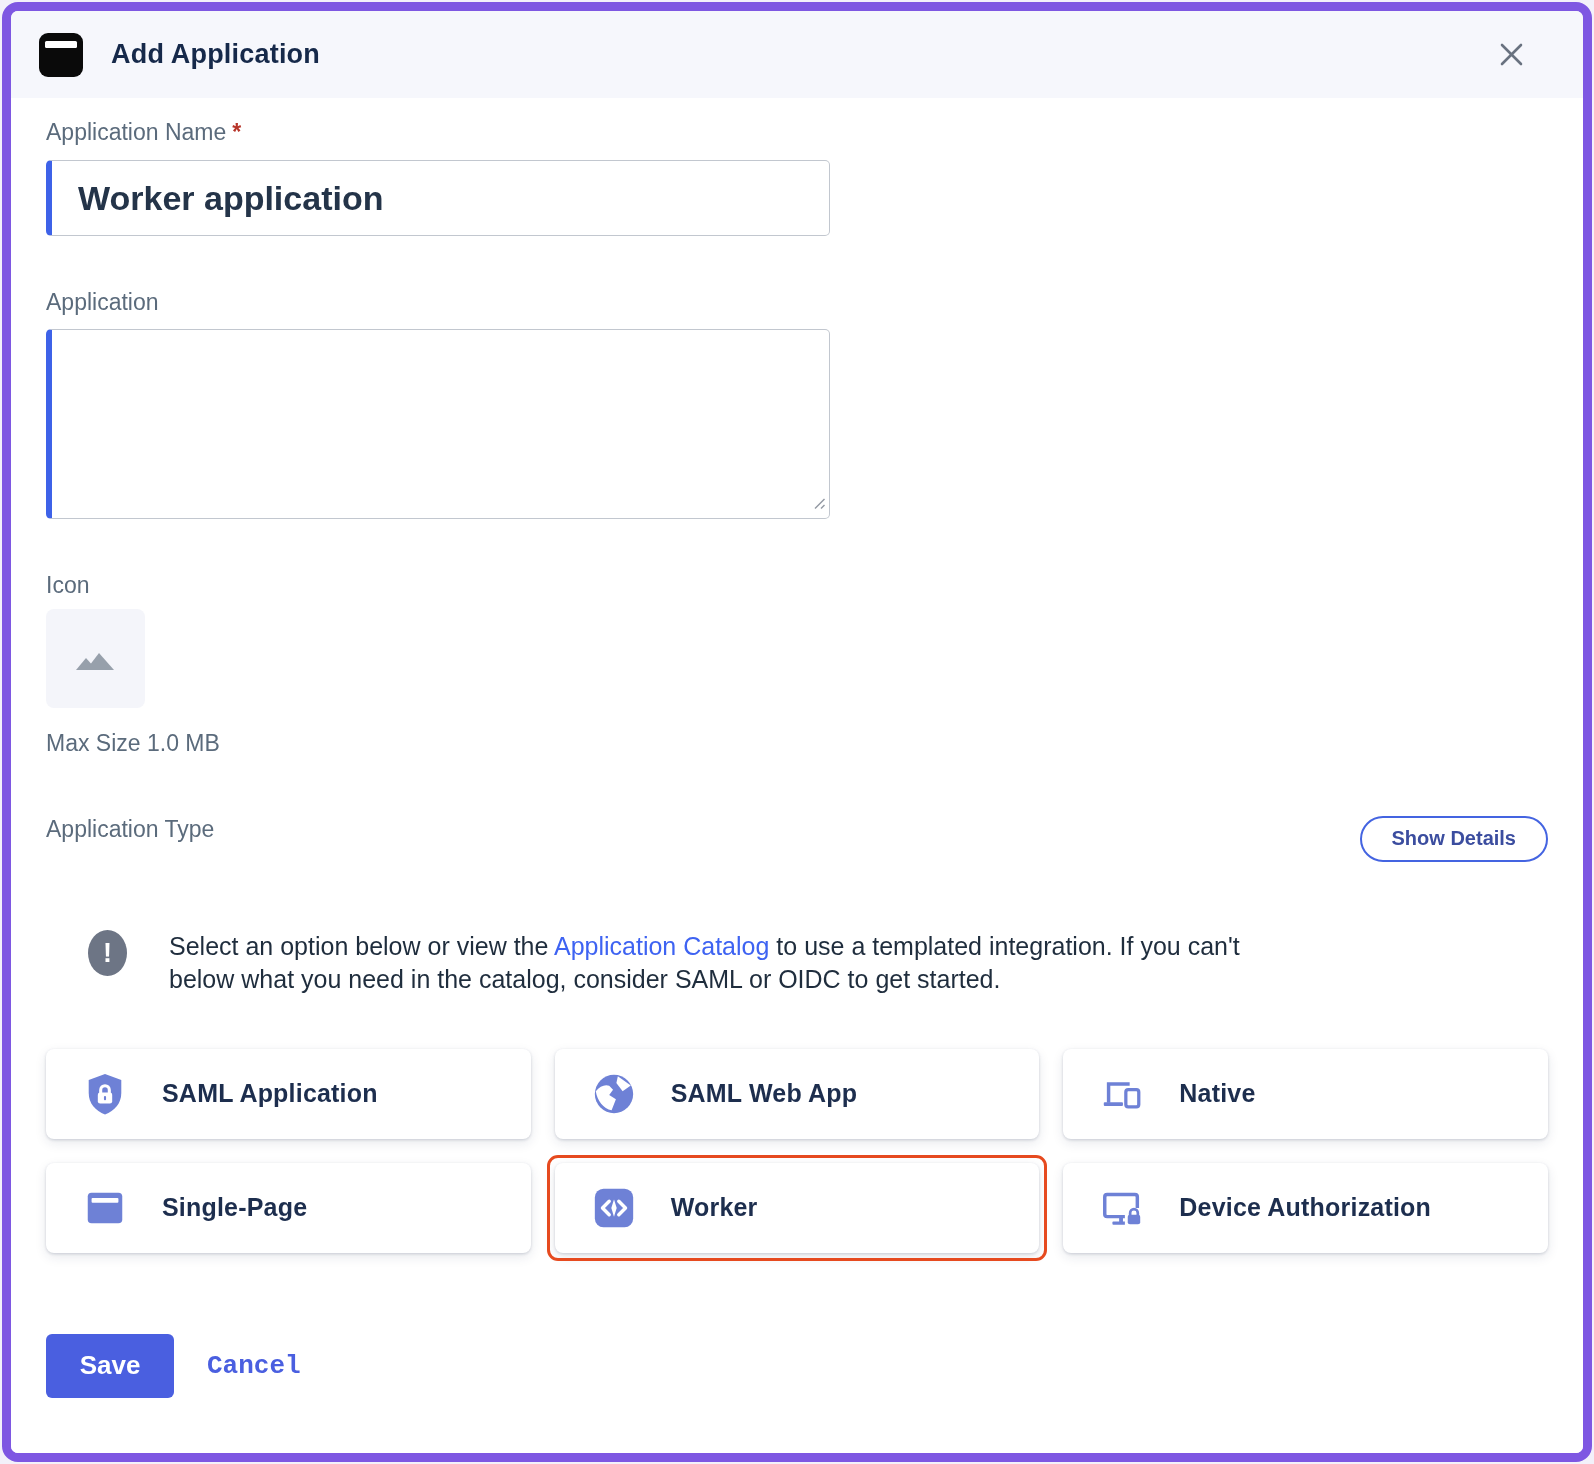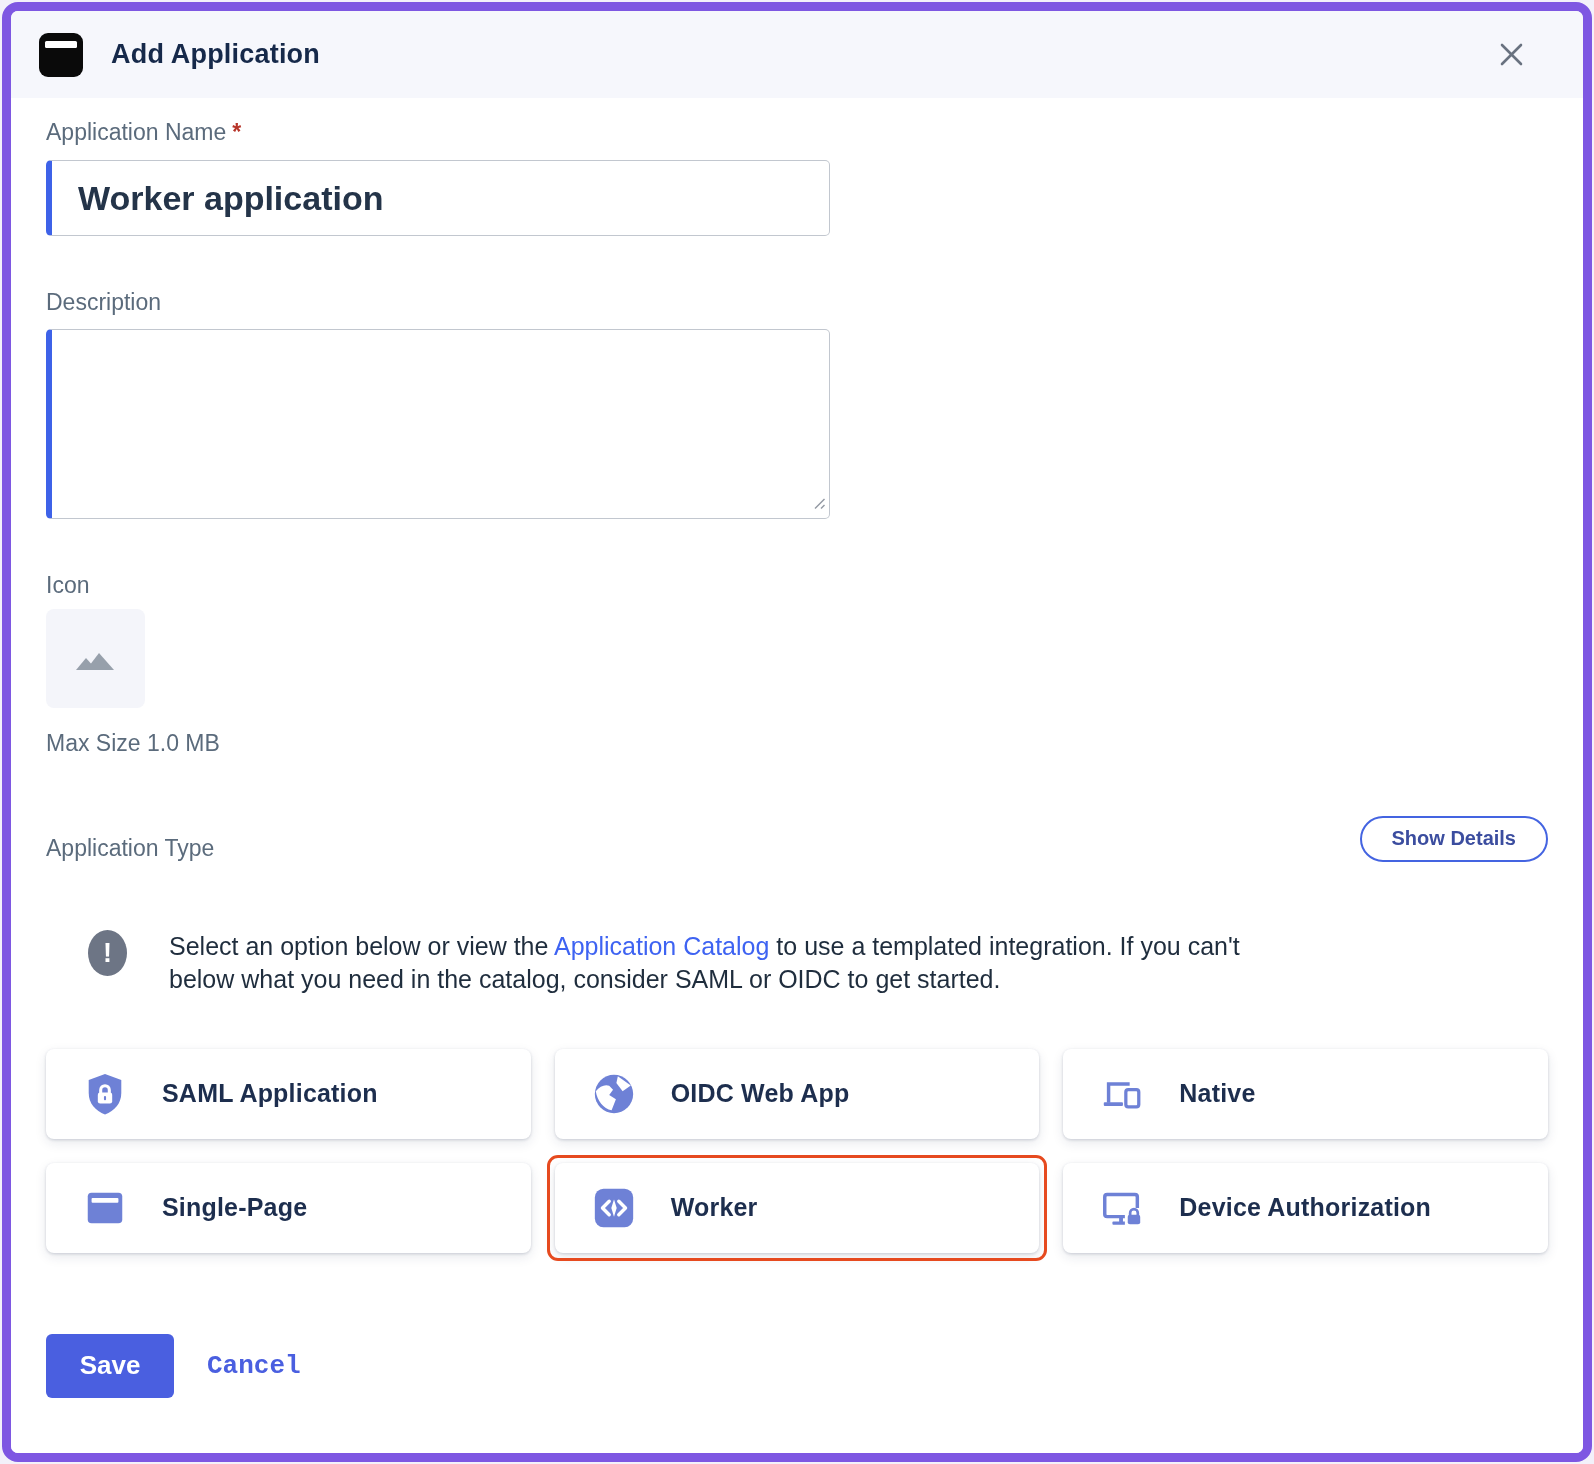--- a/index.html
+++ b/index.html
@@ -97,21 +97,21 @@
     width: 99px; height: 99px;
     background: #f4f5fa;
     border-radius: 8px;
     display: flex; align-items: center; justify-content: center;
     cursor: pointer;
   }
   .max-size { margin-top: 22px; }
   .type-row {
     margin-top: 59px;
     display: flex;
-    align-items: flex-end;
+    align-items: flex-start;
     justify-content: space-between;
   }
   .show-details-btn {
     background: #fff;
     border: 2px solid #4464e1;
     border-radius: 999px;
     color: #3b4d9f;
     font-family: Liberation Sans, sans-serif;
     font-size: 20px;
     font-weight: 700;
@@ -232,21 +232,21 @@
     </button>
   </div>
 
   <div class="modal-body">
 
     <div class="field-label">
       <span>Application Name</span><span class="required-mark">*</span>
     </div>
     <input class="accent-box name-input" type="text" value="Worker application" style="">
 
-    <div class="field-label desc-label">Description</div>
+    <div class="field-label desc-label">Application</div>
     <div class="desc-wrap">
       <textarea class="accent-box desc-textarea" value="" style=""></textarea>
       <span class="resize-handle">
         <svg width="15" height="15" viewBox="0 0 15 15">
           <line x1="4" y1="13.5" x2="13.5" y2="4" stroke="#9298a2" stroke-width="1.4"></line>
           <line x1="10" y1="13.5" x2="13.5" y2="10" stroke="#9298a2" stroke-width="1.4"></line>
         </svg>
       </span>
     </div>
 
@@ -288,21 +288,21 @@
   </div>
 
   <div class="app-card">
     <span class="card-icon">
             <svg viewBox="0 0 48 48">
               <circle cx="24" cy="24" r="20" fill="#6e81d6"></circle>
               <path d="M5 21 C9 16 15 13.5 19 15.5 L23 19.5 L19 25 L26 29.5 L21.5 41 C13 39 6.5 31 5 21 Z" fill="#ffffff"></path>
               <path d="M28 5.5 L41.5 15 L33 21 L26.5 12.5 Z" fill="#ffffff"></path>
             </svg>
           </span>
-    <span class="card-label">OIDC Web App</span>
+    <span class="card-label">SAML Web App</span>
   </div>
 
   <div class="app-card">
     <span class="card-icon">
             <svg viewBox="0 0 48 48">
               <path d="M10 33 V13.5 H32" fill="none" stroke="#6e81d6" stroke-width="3.6"></path>
               <rect x="5" y="32.5" width="20" height="4" rx="1" fill="#6e81d6"></rect>
               <rect x="28" y="19.5" width="13.5" height="18" rx="2.5" fill="#ffffff" stroke="#6e81d6" stroke-width="3.4"></rect>
             </svg>
           </span>

